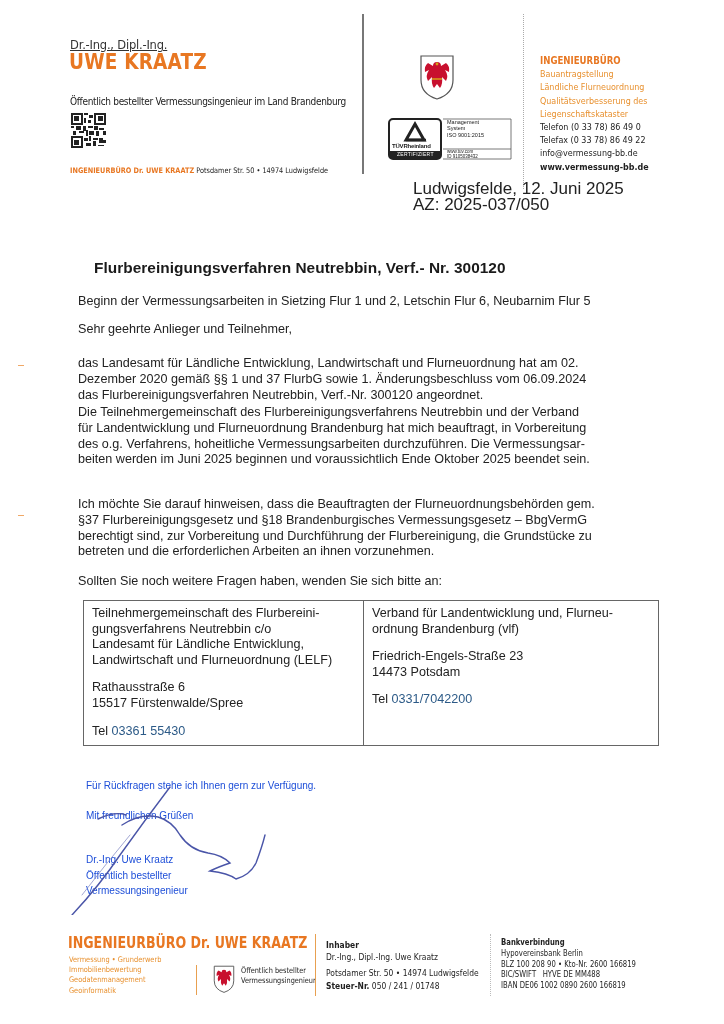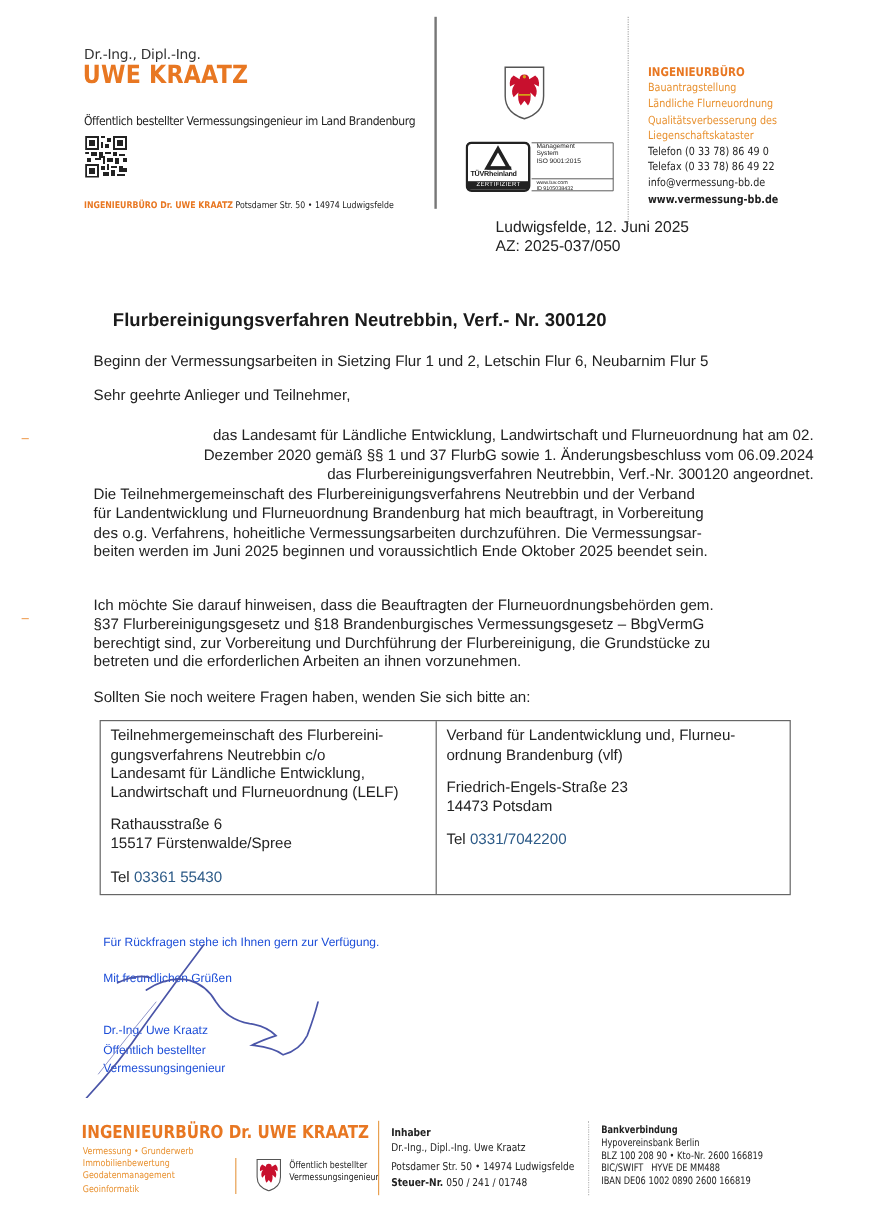--- a/index.html
+++ b/index.html
@@ -1,40 +1,40 @@
 <!DOCTYPE html>
 <html><head>
 <meta charset="utf-8">
 <style>
   html, body { margin: 0; padding: 0; background: #ffffff; }
   body { width: 724px; height: 1024px; position: relative; overflow: hidden; font-family: "Liberation Sans", sans-serif; color: #1a1a1a; }
   .abs { position: absolute; }
 
   
-  .lh-title { left: 70px; top: 38px; font-family: "DejaVu Sans", sans-serif; font-size: 11.5px; color: #333; letter-spacing: -0.2px; }
+  .lh-title { left: 70px; top: 38px; font-family: "DejaVu Sans", sans-serif; font-size: 11.5px; color: #333; letter-spacing: -0.2px; text-decoration: underline; }
   .lh-bigname { left: 69px; top: 50px; font-family: "DejaVu Sans", sans-serif; font-weight: bold; font-size: 21px; color: #e87722; letter-spacing: 0.2px; transform: scaleX(0.88); transform-origin: left; }
   .lh-sub { left: 70px; top: 96px; font-family: "DejaVu Sans", sans-serif; font-size: 10px; color: #222; letter-spacing: -0.35px; transform: scaleX(0.9); transform-origin: left; white-space: nowrap; }
   .qr { left: 71px; top: 113px; width: 35px; height: 35px; }
   .lh-address { left: 70px; top: 166px; font-family: "DejaVu Sans", sans-serif; font-size: 7.6px; white-space: nowrap; transform: scaleX(0.86); transform-origin: left; color: #222; }
   .lh-address .firm { color: #e87722; font-weight: bold; }
 
   .vline { left: 362px; top: 14px; width: 1.5px; height: 160px; background: #777; }
   .vdots { left: 523px; top: 14px; width: 0; height: 175px; border-left: 1px dotted #aaa; }
 
   .coat { left: 419px; top: 54px; width: 36px; height: 46px; }
   .tuv { left: 388px; top: 118px; width: 124px; height: 42px; }
 
   
   .rh { left: 540px; top: 54px; font-family: "DejaVu Sans", sans-serif; font-size: 9.3px; line-height: 13.2px; white-space: nowrap; transform: scaleX(0.86); transform-origin: left; }
   .rh .head { font-weight: bold; color: #e87722; font-size: 10px; }
   .rh .o { color: #e8902e; }
   .rh .k { color: #222; }
   .rh .web { color: #222; font-weight: bold; }
 
-  .place { left: 413px; top: 181px; font-size: 13px; line-height: 15.5px; color: #222; }
+  .place { left: 413px; top: 181px; font-size: 17px; line-height: 15.5px; color: #222; }
 
   .subject { left: 78px; top: 259px; font-size: 15.4px; font-weight: bold; color: #1a1a1a; letter-spacing: 0.05px; margin-left: 16px; }
   .para { left: 78px; font-size: 12.6px; line-height: 15.8px; color: #222; width: 600px; }
   .nowrap { white-space: nowrap; }
 
   .margin-mark { left: 18px; width: 6px; height: 1px; background: #f0a866; }
 
   
   .ctable { left: 83px; top: 600px; width: 574px; height: 144px; border: 1px solid #666; display: flex; }
   .ccell { flex: 0 0 auto; font-size: 12.6px; line-height: 15.6px; color: #222; padding: 5px 8px; box-sizing: border-box; }
@@ -158,21 +158,21 @@
 </div>
 
 <div class="abs margin-mark" style="top:365px;"></div>
 <div class="abs margin-mark" style="top:515px;"></div>
 
 <div class="abs subject">Flurbereinigungsverfahren Neutrebbin, Verf.- Nr. 300120</div>
 
 <div class="abs para nowrap" style="top:294px;">Beginn der Vermessungsarbeiten in Sietzing Flur 1 und 2, Letschin Flur 6, Neubarnim Flur 5</div>
 <div class="abs para nowrap" style="top:322px;">Sehr geehrte Anlieger und Teilnehmer,</div>
 
-<div class="abs para nowrap" style="top:356px;text-align:right;">
+<div class="abs para nowrap" style="top:356px;">
   <div>das Landesamt für Ländliche Entwicklung, Landwirtschaft und Flurneuordnung hat am 02.</div>
   <div>Dezember 2020 gemäß §§ 1 und 37 FlurbG sowie 1. Änderungsbeschluss vom 06.09.2024</div>
   <div>das Flurbereinigungsverfahren Neutrebbin, Verf.-Nr. 300120 angeordnet.</div>
 </div>
 
 <div class="abs para nowrap" style="top:405px;">
   <div>Die Teilnehmergemeinschaft des Flurbereinigungsverfahrens Neutrebbin und der Verband</div>
   <div>für Landentwicklung und Flurneuordnung Brandenburg hat mich beauftragt, in Vorbereitung</div>
   <div>des o.g. Verfahrens, hoheitliche Vermessungsarbeiten durchzuführen. Die Vermessungsar-</div>
   <div>beiten werden im Juni 2025 beginnen und voraussichtlich Ende Oktober 2025 beendet sein.</div>

